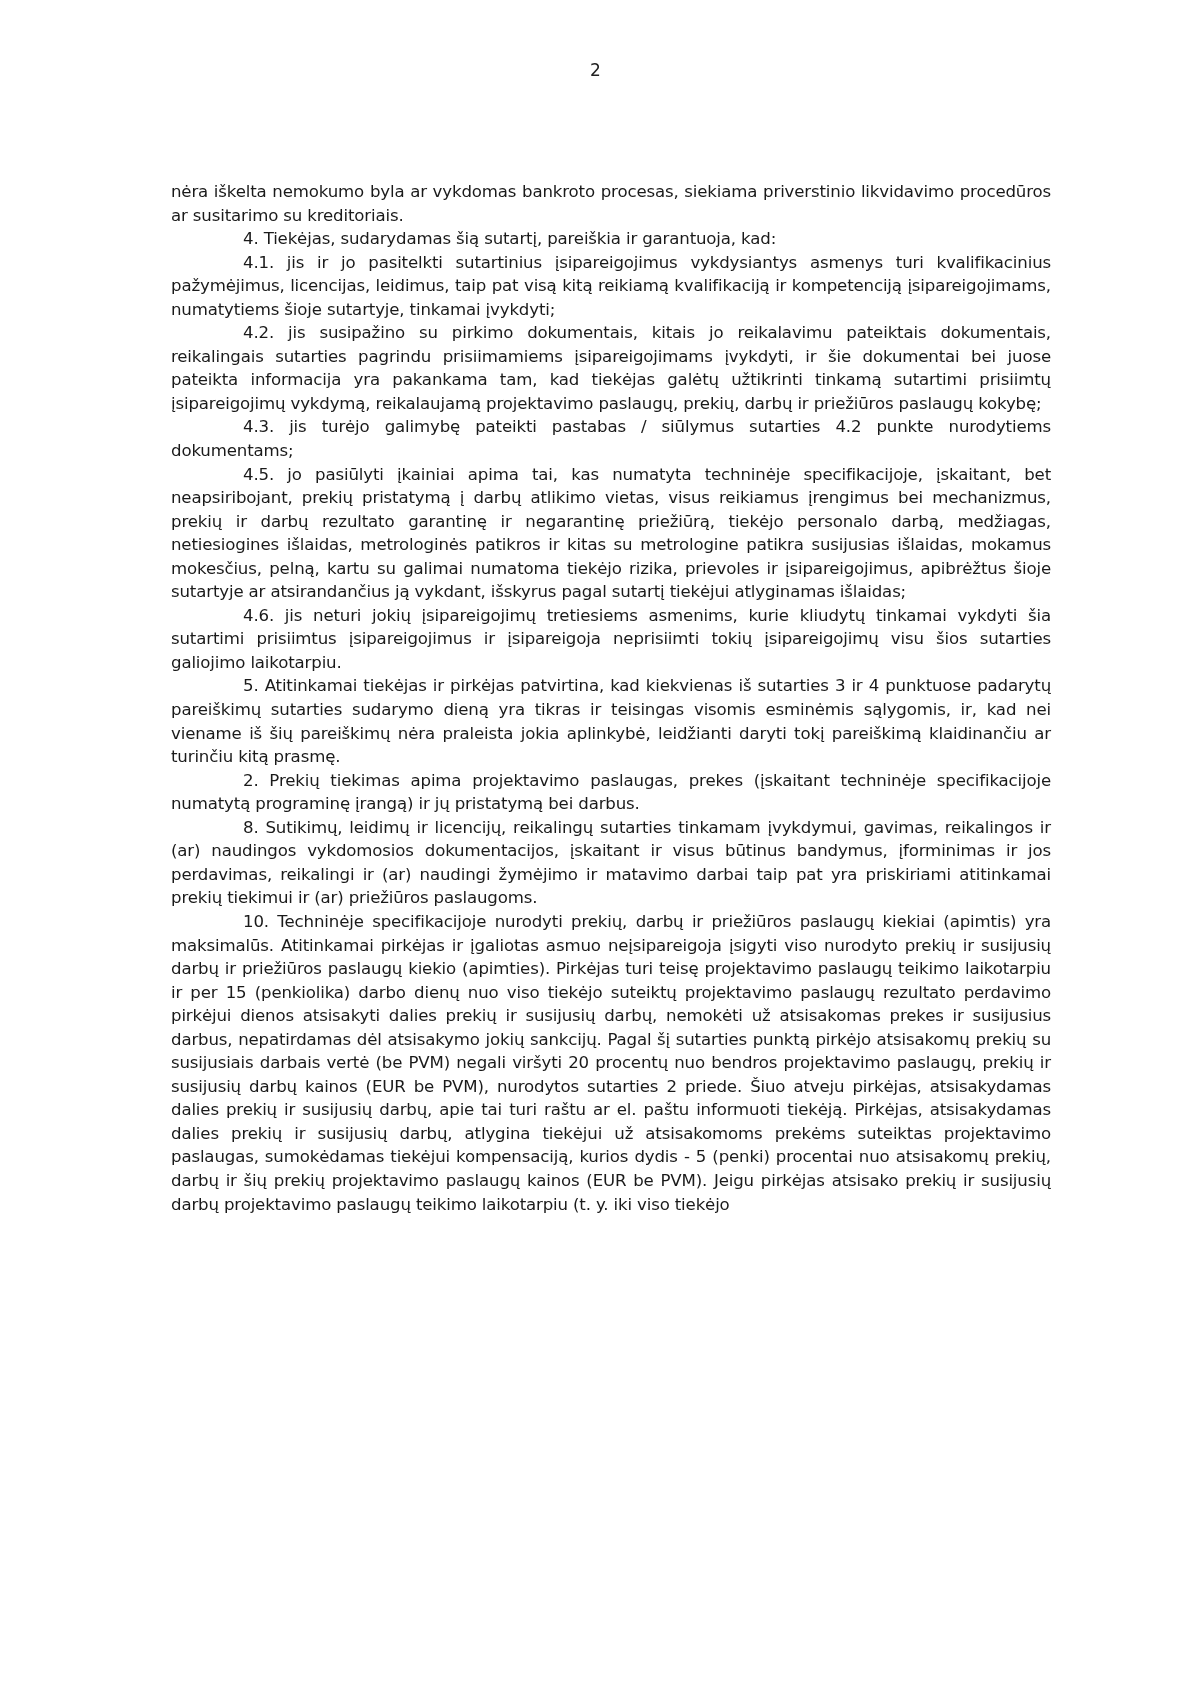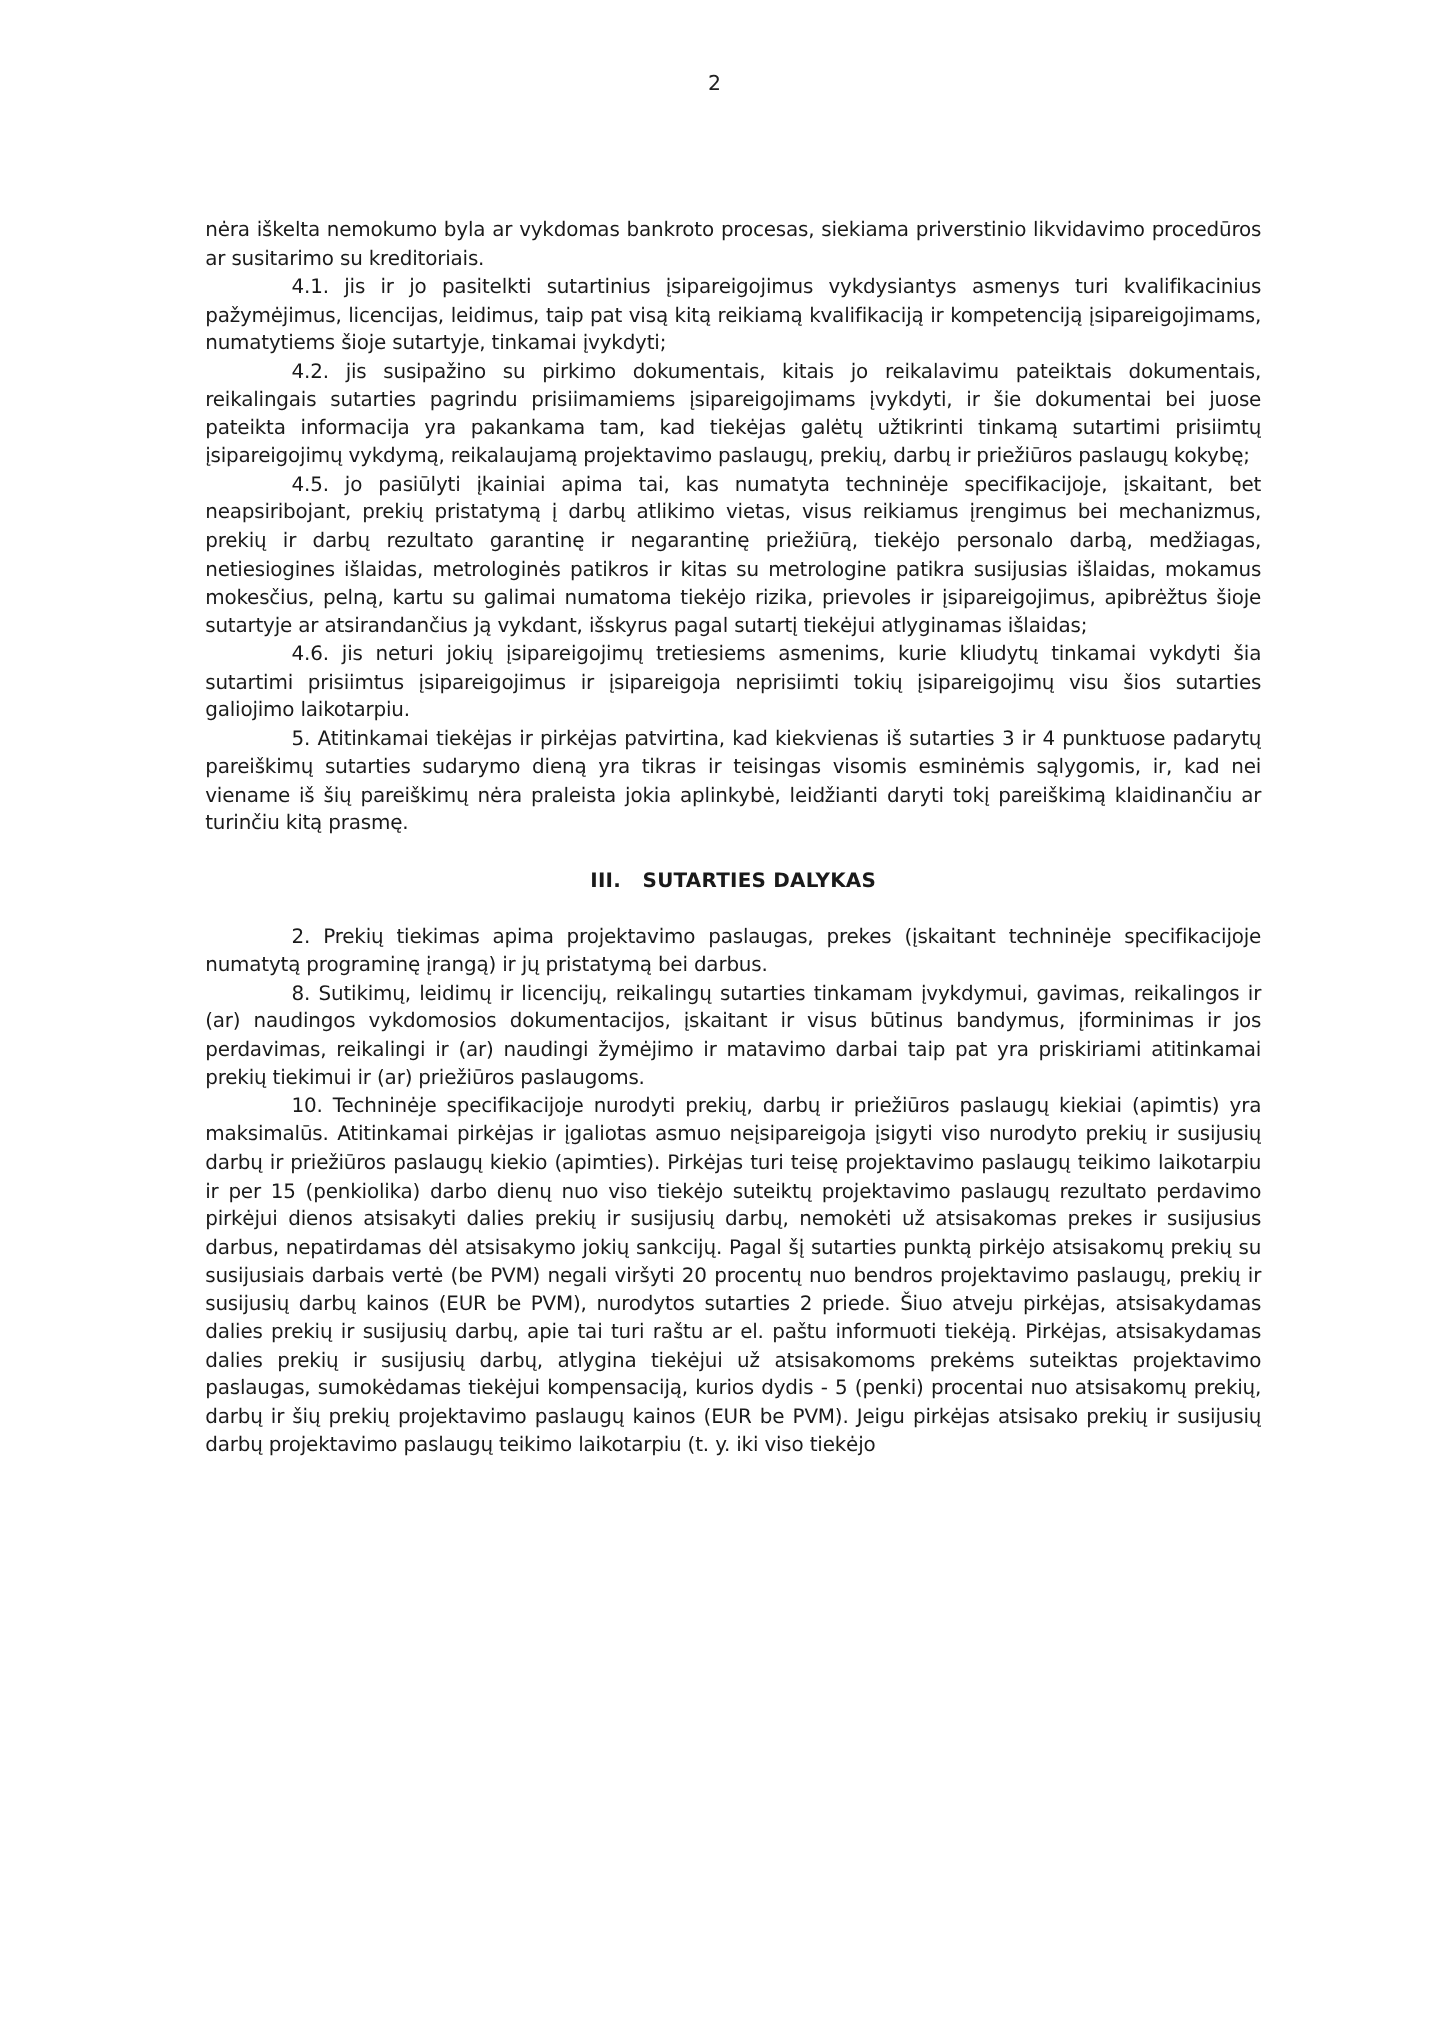--- a/index.html
+++ b/index.html
@@ -27,23 +27,24 @@
     letter-spacing: 0.2px;
   }
 </style>
 </head>
 <body>
 
 <div class="page">
   <div class="page-number">2</div>
   <div class="body-text" id="body">
       <p class="cont">nėra iškelta nemokumo byla ar vykdomas bankroto procesas, siekiama priverstinio likvidavimo procedūros ar susitarimo su kreditoriais.</p>
+      <p>4. Tiekėjas, sudarydamas šią sutartį, pareiškia ir garantuoja, kad:</p>
       <p class="sub">4.1. jis ir jo pasitelkti sutartinius įsipareigojimus vykdysiantys asmenys turi kvalifikacinius pažymėjimus, licencijas, leidimus, taip pat visą kitą reikiamą kvalifikaciją ir kompetenciją įsipareigojimams, numatytiems šioje sutartyje, tinkamai įvykdyti;</p>
       <p class="sub">4.2. jis susipažino su pirkimo dokumentais, kitais jo reikalavimu pateiktais dokumentais, reikalingais sutarties pagrindu prisiimamiems įsipareigojimams įvykdyti, ir šie dokumentai bei juose pateikta informacija yra pakankama tam, kad tiekėjas galėtų užtikrinti tinkamą sutartimi prisiimtų įsipareigojimų vykdymą, reikalaujamą projektavimo paslaugų, prekių, darbų ir priežiūros paslaugų kokybę;</p>
+      <p class="sub">4.3. jis turėjo galimybę pateikti pastabas / siūlymus sutarties 4.2 punkte nurodytiems dokumentams;</p>
       <p class="sub">4.5. jo pasiūlyti įkainiai apima tai, kas numatyta techninėje specifikacijoje, įskaitant, bet neapsiribojant, prekių pristatymą į darbų atlikimo vietas, visus reikiamus įrengimus bei mechanizmus, prekių ir darbų rezultato garantinę ir negarantinę priežiūrą, tiekėjo personalo darbą, medžiagas, netiesiogines išlaidas, metrologinės patikros ir kitas su metrologine patikra susijusias išlaidas, mokamus mokesčius, pelną, kartu su galimai numatoma tiekėjo rizika, prievoles ir įsipareigojimus, apibrėžtus šioje sutartyje ar atsirandančius ją vykdant, išskyrus pagal sutartį tiekėjui atlyginamas išlaidas;</p>
       <p class="sub">4.6. jis neturi jokių įsipareigojimų tretiesiems asmenims, kurie kliudytų tinkamai vykdyti šia sutartimi prisiimtus įsipareigojimus ir įsipareigoja neprisiimti tokių įsipareigojimų visu šios sutarties galiojimo laikotarpiu.</p>
       <p>5. Atitinkamai tiekėjas ir pirkėjas patvirtina, kad kiekvienas iš sutarties 3 ir 4 punktuose padarytų pareiškimų sutarties sudarymo dieną yra tikras ir teisingas visomis esminėmis sąlygomis, ir, kad nei viename iš šių pareiškimų nėra praleista jokia aplinkybė, leidžianti daryti tokį pareiškimą klaidinančiu ar turinčiu kitą prasmę.</p>
-      <p class="heading" style="white-space: pre;">III.   SUTARTIES DALYKAS</p>
       <p>2. Prekių tiekimas apima projektavimo paslaugas, prekes (įskaitant techninėje specifikacijoje numatytą programinę įrangą) ir jų pristatymą bei darbus.</p>
       <p>8. Sutikimų, leidimų ir licencijų, reikalingų sutarties tinkamam įvykdymui, gavimas, reikalingos ir (ar) naudingos vykdomosios dokumentacijos, įskaitant ir visus būtinus bandymus, įforminimas ir jos perdavimas, reikalingi ir (ar) naudingi žymėjimo ir matavimo darbai taip pat yra priskiriami atitinkamai prekių tiekimui ir (ar) priežiūros paslaugoms.</p>
       <p>10. Techninėje specifikacijoje nurodyti prekių, darbų ir priežiūros paslaugų kiekiai (apimtis) yra maksimalūs. Atitinkamai pirkėjas ir įgaliotas asmuo neįsipareigoja įsigyti viso nurodyto prekių ir susijusių darbų ir priežiūros paslaugų kiekio (apimties). Pirkėjas turi teisę projektavimo paslaugų teikimo laikotarpiu ir per 15 (penkiolika) darbo dienų nuo viso tiekėjo suteiktų projektavimo paslaugų rezultato perdavimo pirkėjui dienos atsisakyti dalies prekių ir susijusių darbų, nemokėti už atsisakomas prekes ir susijusius darbus, nepatirdamas dėl atsisakymo jokių sankcijų. Pagal šį sutarties punktą pirkėjo atsisakomų prekių su susijusiais darbais vertė (be PVM) negali viršyti 20 procentų nuo bendros projektavimo paslaugų, prekių ir susijusių darbų kainos (EUR be PVM), nurodytos sutarties 2 priede. Šiuo atveju pirkėjas, atsisakydamas dalies prekių ir susijusių darbų, apie tai turi raštu ar el. paštu informuoti tiekėją. Pirkėjas, atsisakydamas dalies prekių ir susijusių darbų, atlygina tiekėjui už atsisakomoms prekėms suteiktas projektavimo paslaugas, sumokėdamas tiekėjui kompensaciją, kurios dydis - 5 (penki) procentai nuo atsisakomų prekių, darbų ir šių prekių projektavimo paslaugų kainos (EUR be PVM). Jeigu pirkėjas atsisako prekių ir susijusių darbų projektavimo paslaugų teikimo laikotarpiu (t. y. iki viso tiekėjo</p>
     </div>
 </div>
 
 </body></html>

